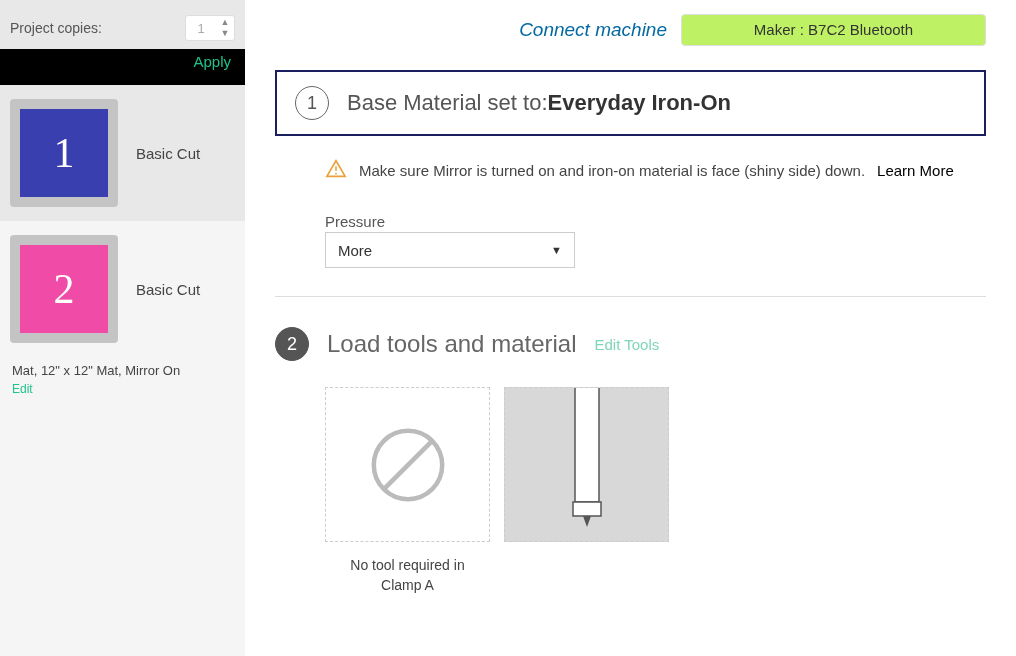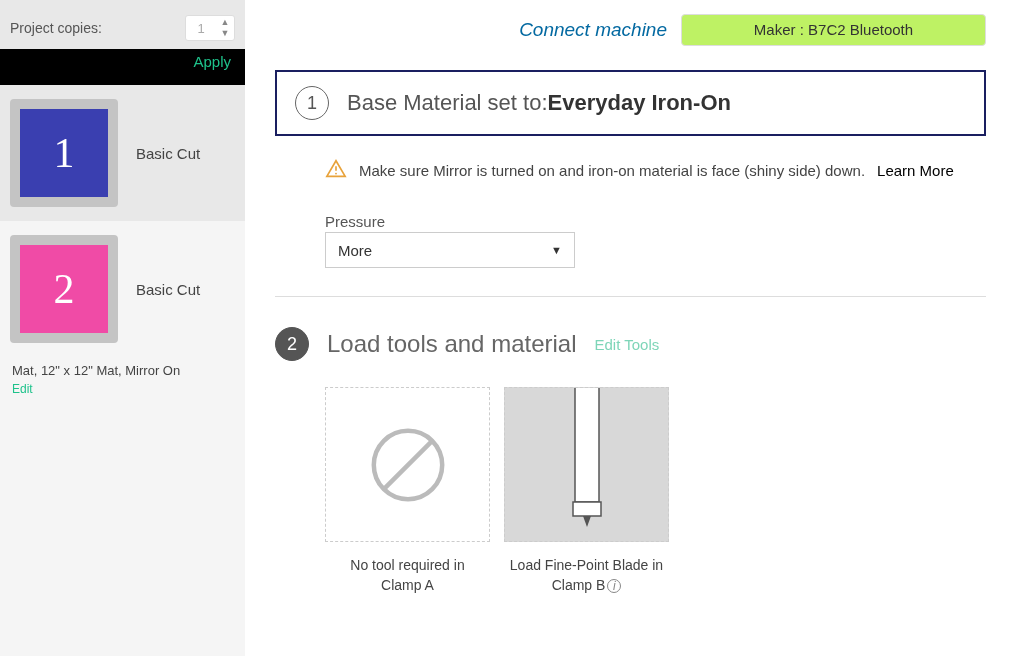--- a/index.html
+++ b/index.html
@@ -165,20 +165,16 @@
     </div>
 
     <div class="tool-card">
       <div class="tool-img">
         <svg width="60" height="155" viewBox="0 0 60 155">
             <rect x="18" y="0" width="24" height="115" fill="#fff" stroke="#555" stroke-width="1.5"></rect>
             <rect x="16" y="115" width="28" height="14" fill="#fff" stroke="#555" stroke-width="1.5"></rect>
             <polygon points="26,129 34,129 30,140" fill="#555"></polygon>
           </svg>
       </div>
-      <div class="tool-caption">
-        <span>Load Fine-Point Blade in</span><br>
-        <span>Clamp B</span><span class="info-icon">i</span>
-      </div>
     </div>
 
   </div>
 </div>
 
 </body></html>

